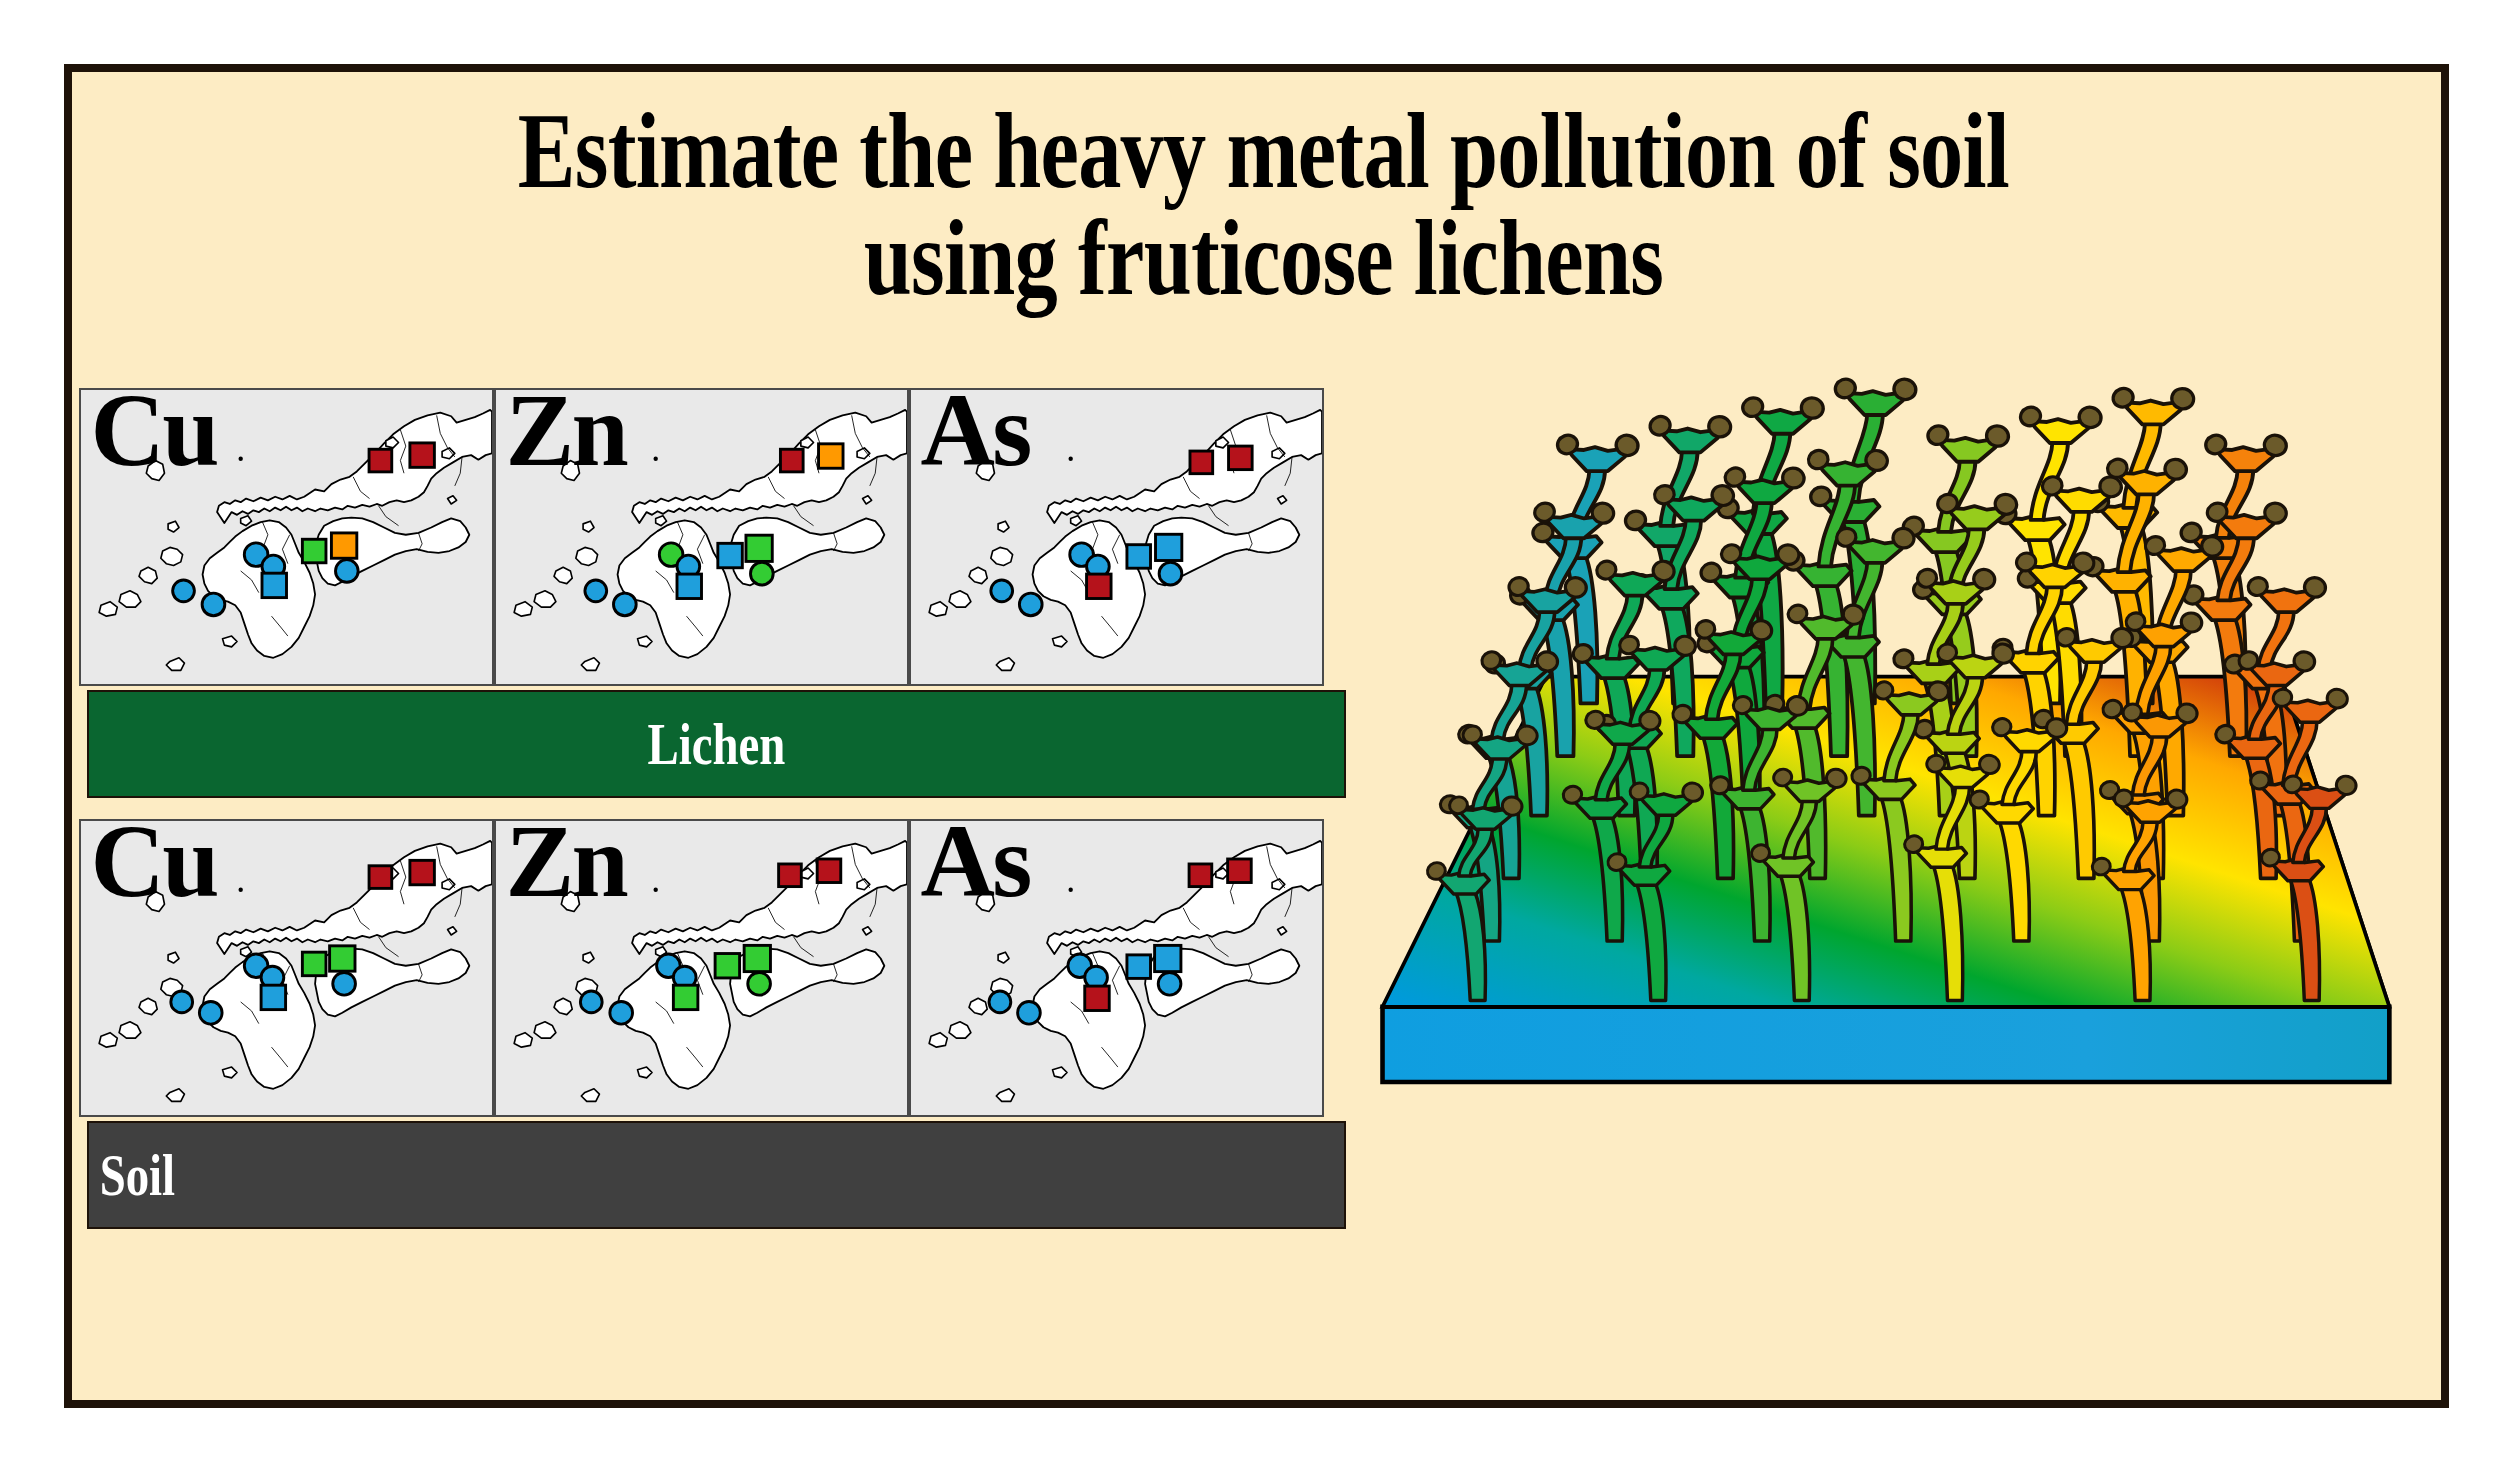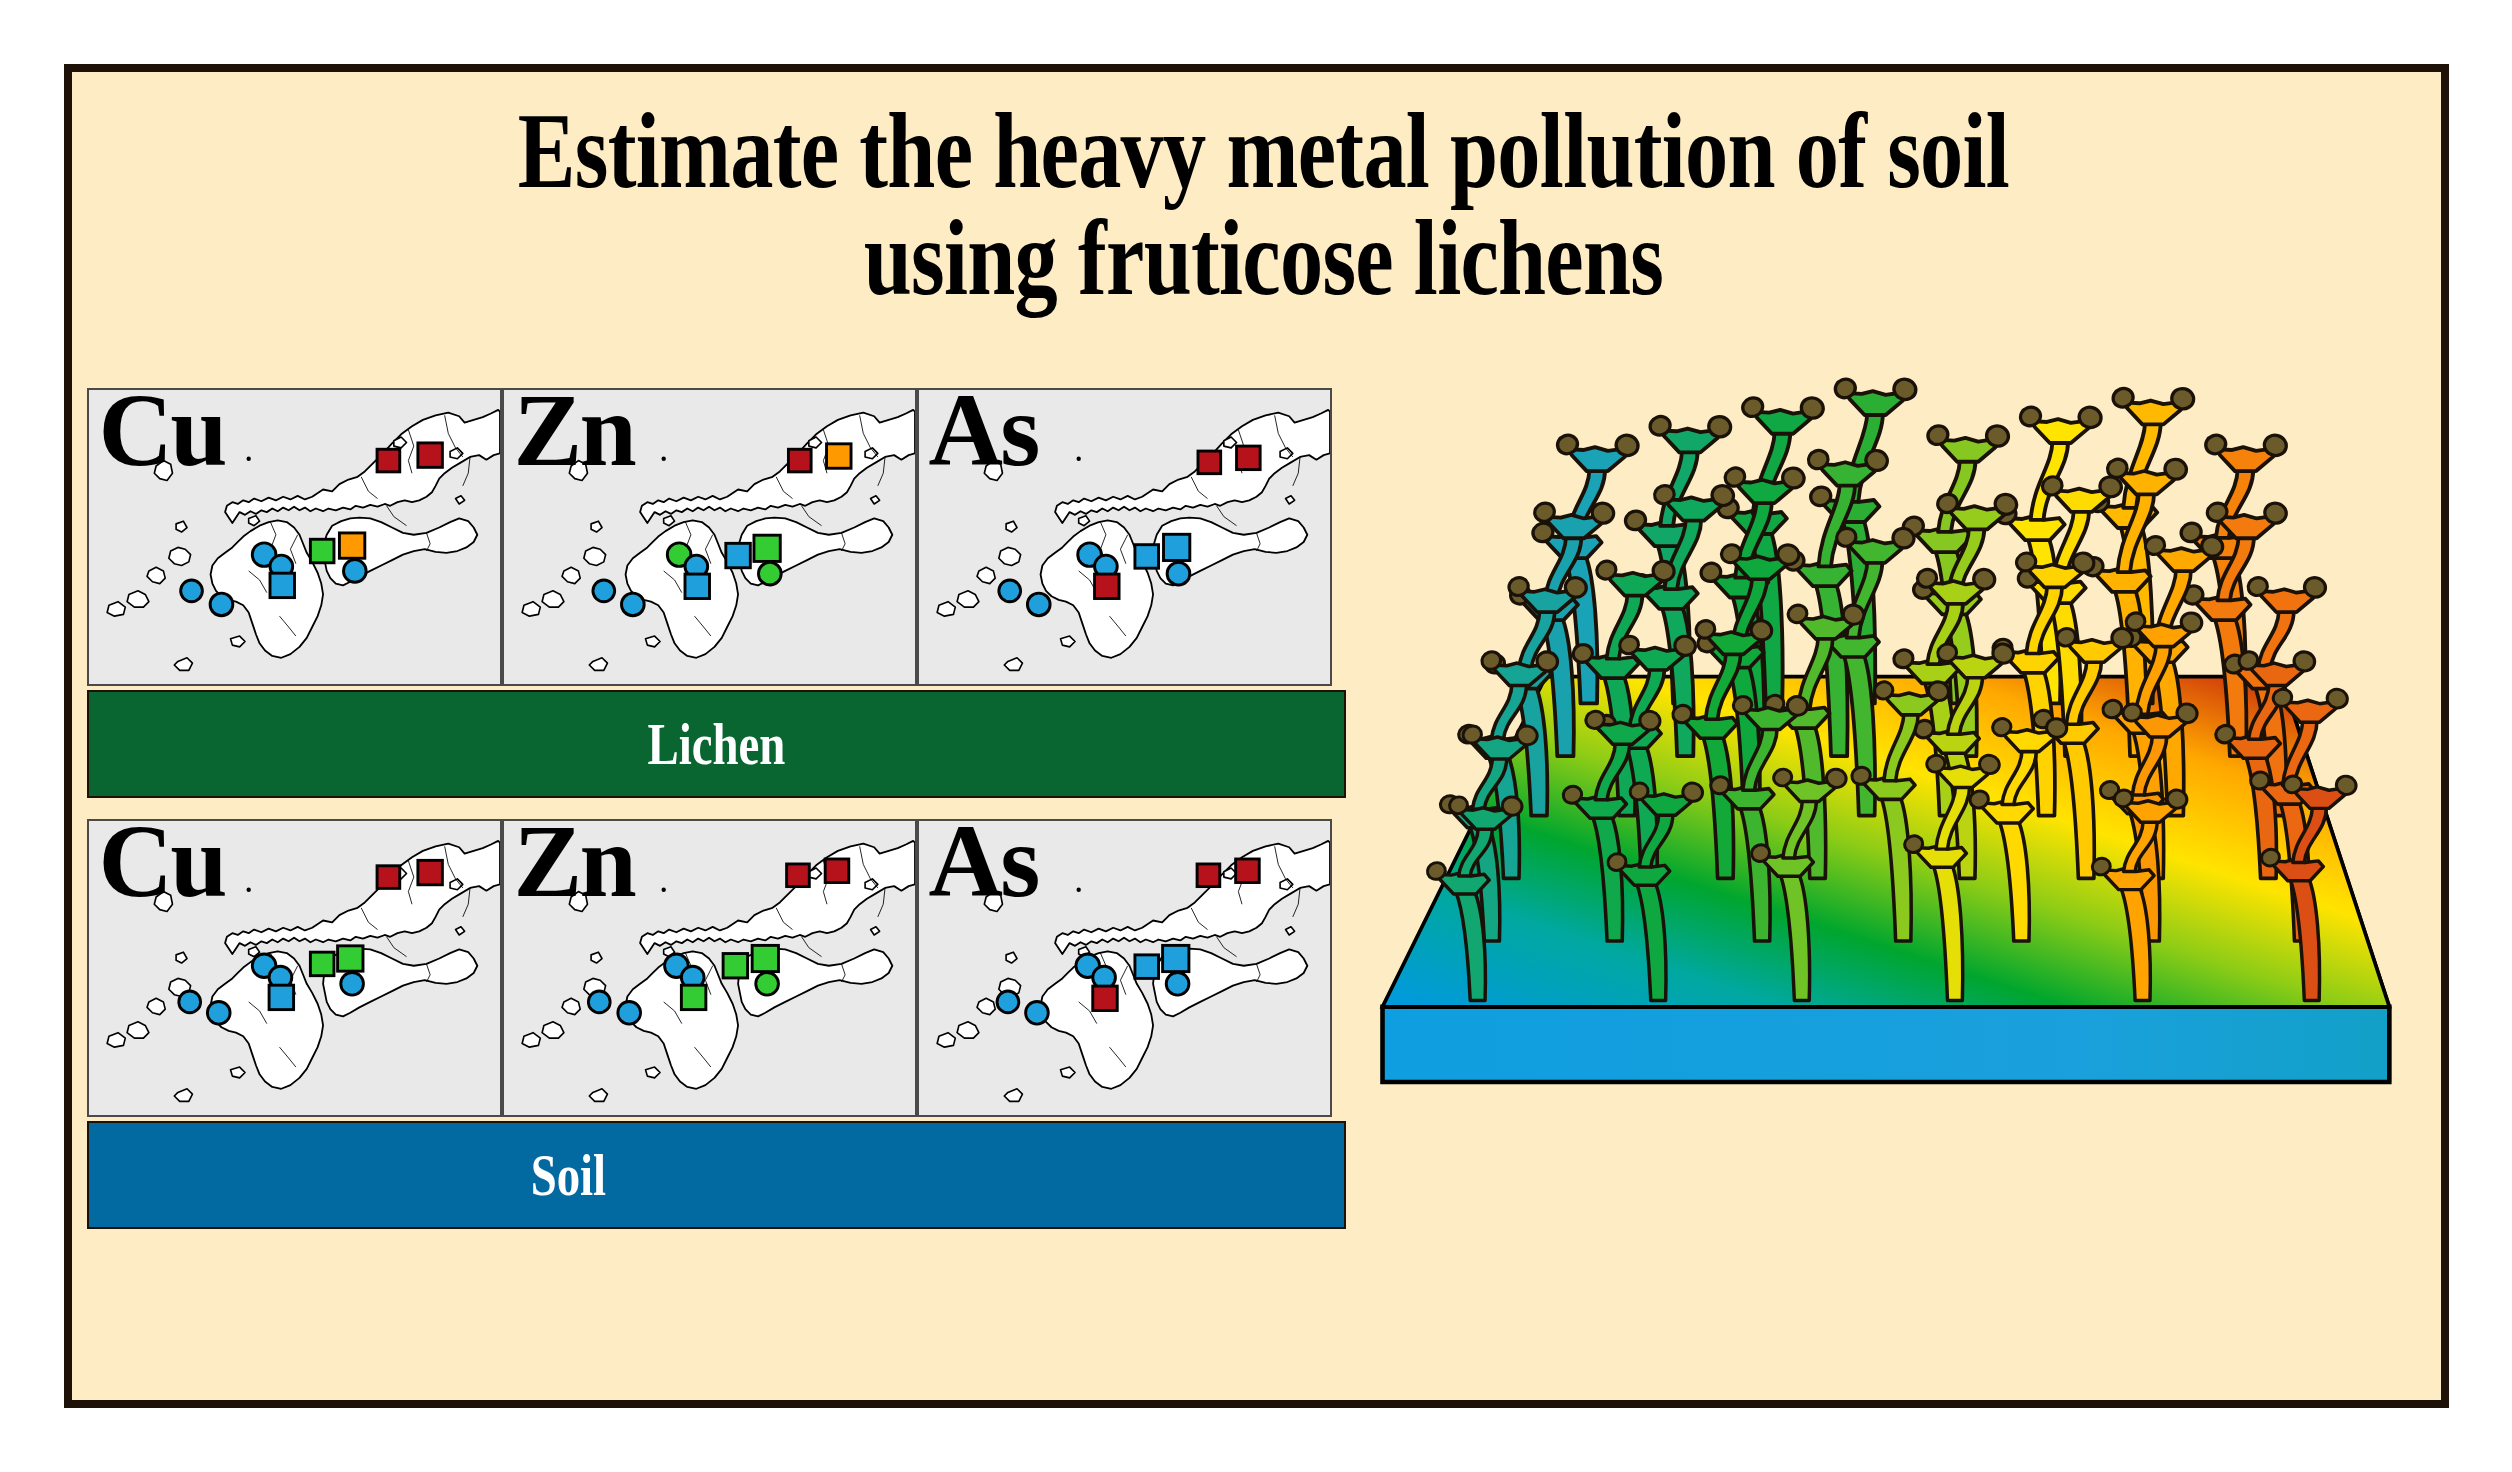--- a/index.html
+++ b/index.html
@@ -20,21 +20,21 @@
     font-family:"Liberation Serif",serif;
     font-weight:bold;font-size:108px;line-height:0.99;
     letter-spacing:-0.9px;
     transform:scaleX(0.80);transform-origin:50% 0;
   }
   .title .l2{display:block;}
 
   
   .mapblock{position:absolute;left:7.3px;top:316px;width:1265px;height:921px;}
 
-  .maprow{position:absolute;left:8px;width:1265px;height:298px;display:flex;gap:0;}
+  .maprow{position:absolute;left:0;width:1265px;height:298px;display:flex;gap:0;}
   .maprow.r1{top:0;}
   .maprow.r2{top:431px;}
 
   .mapcell{
     position:relative;width:415px;height:298px;
     background:#e9e9e9;border:2.7px solid #4a4a4a;box-sizing:border-box;overflow:hidden;
   }
   .mapcell svg{position:absolute;left:0;top:0;width:100%;height:100%;}
 
   .el-label{
@@ -46,21 +46,21 @@
   
   .banner{
     position:absolute;left:8px;width:1259px;height:108px;
     border:2.7px solid #1e1208;box-sizing:border-box;
     display:flex;align-items:center;justify-content:center;
     color:#ffffff;font-family:"Liberation Serif",serif;font-weight:bold;
     font-size:60px;line-height:1;z-index:6;
   }
   .banner span{transform:scaleX(0.78);display:inline-block;}
   .banner.lichen{top:302px;background:#0a6630;}
-  .banner.soil{top:733px;background:#0369a1;justify-content:flex-start;padding-left:431px;}
+  .banner.soil{top:733px;background:#404040;justify-content:flex-start;}
 
   
   .colorbar{
     position:absolute;left:7.3px;top:1178px;width:2354px;height:147px;
     border:7.3px solid #1e1208;box-sizing:border-box;
     background:linear-gradient(to right,
       #0099e0 0%, #0099dc 9%, #00a5a8 15%, #00a62e 22%,
       #35b020 29%, #8ccc16 37%, #d6e30b 45%, #ffe400 52%,
       #ffd400 58%, #ffae00 67%, #f08000 76%, #d34a05 85%,
       #b01c0d 93%, #9c1010 100%);

